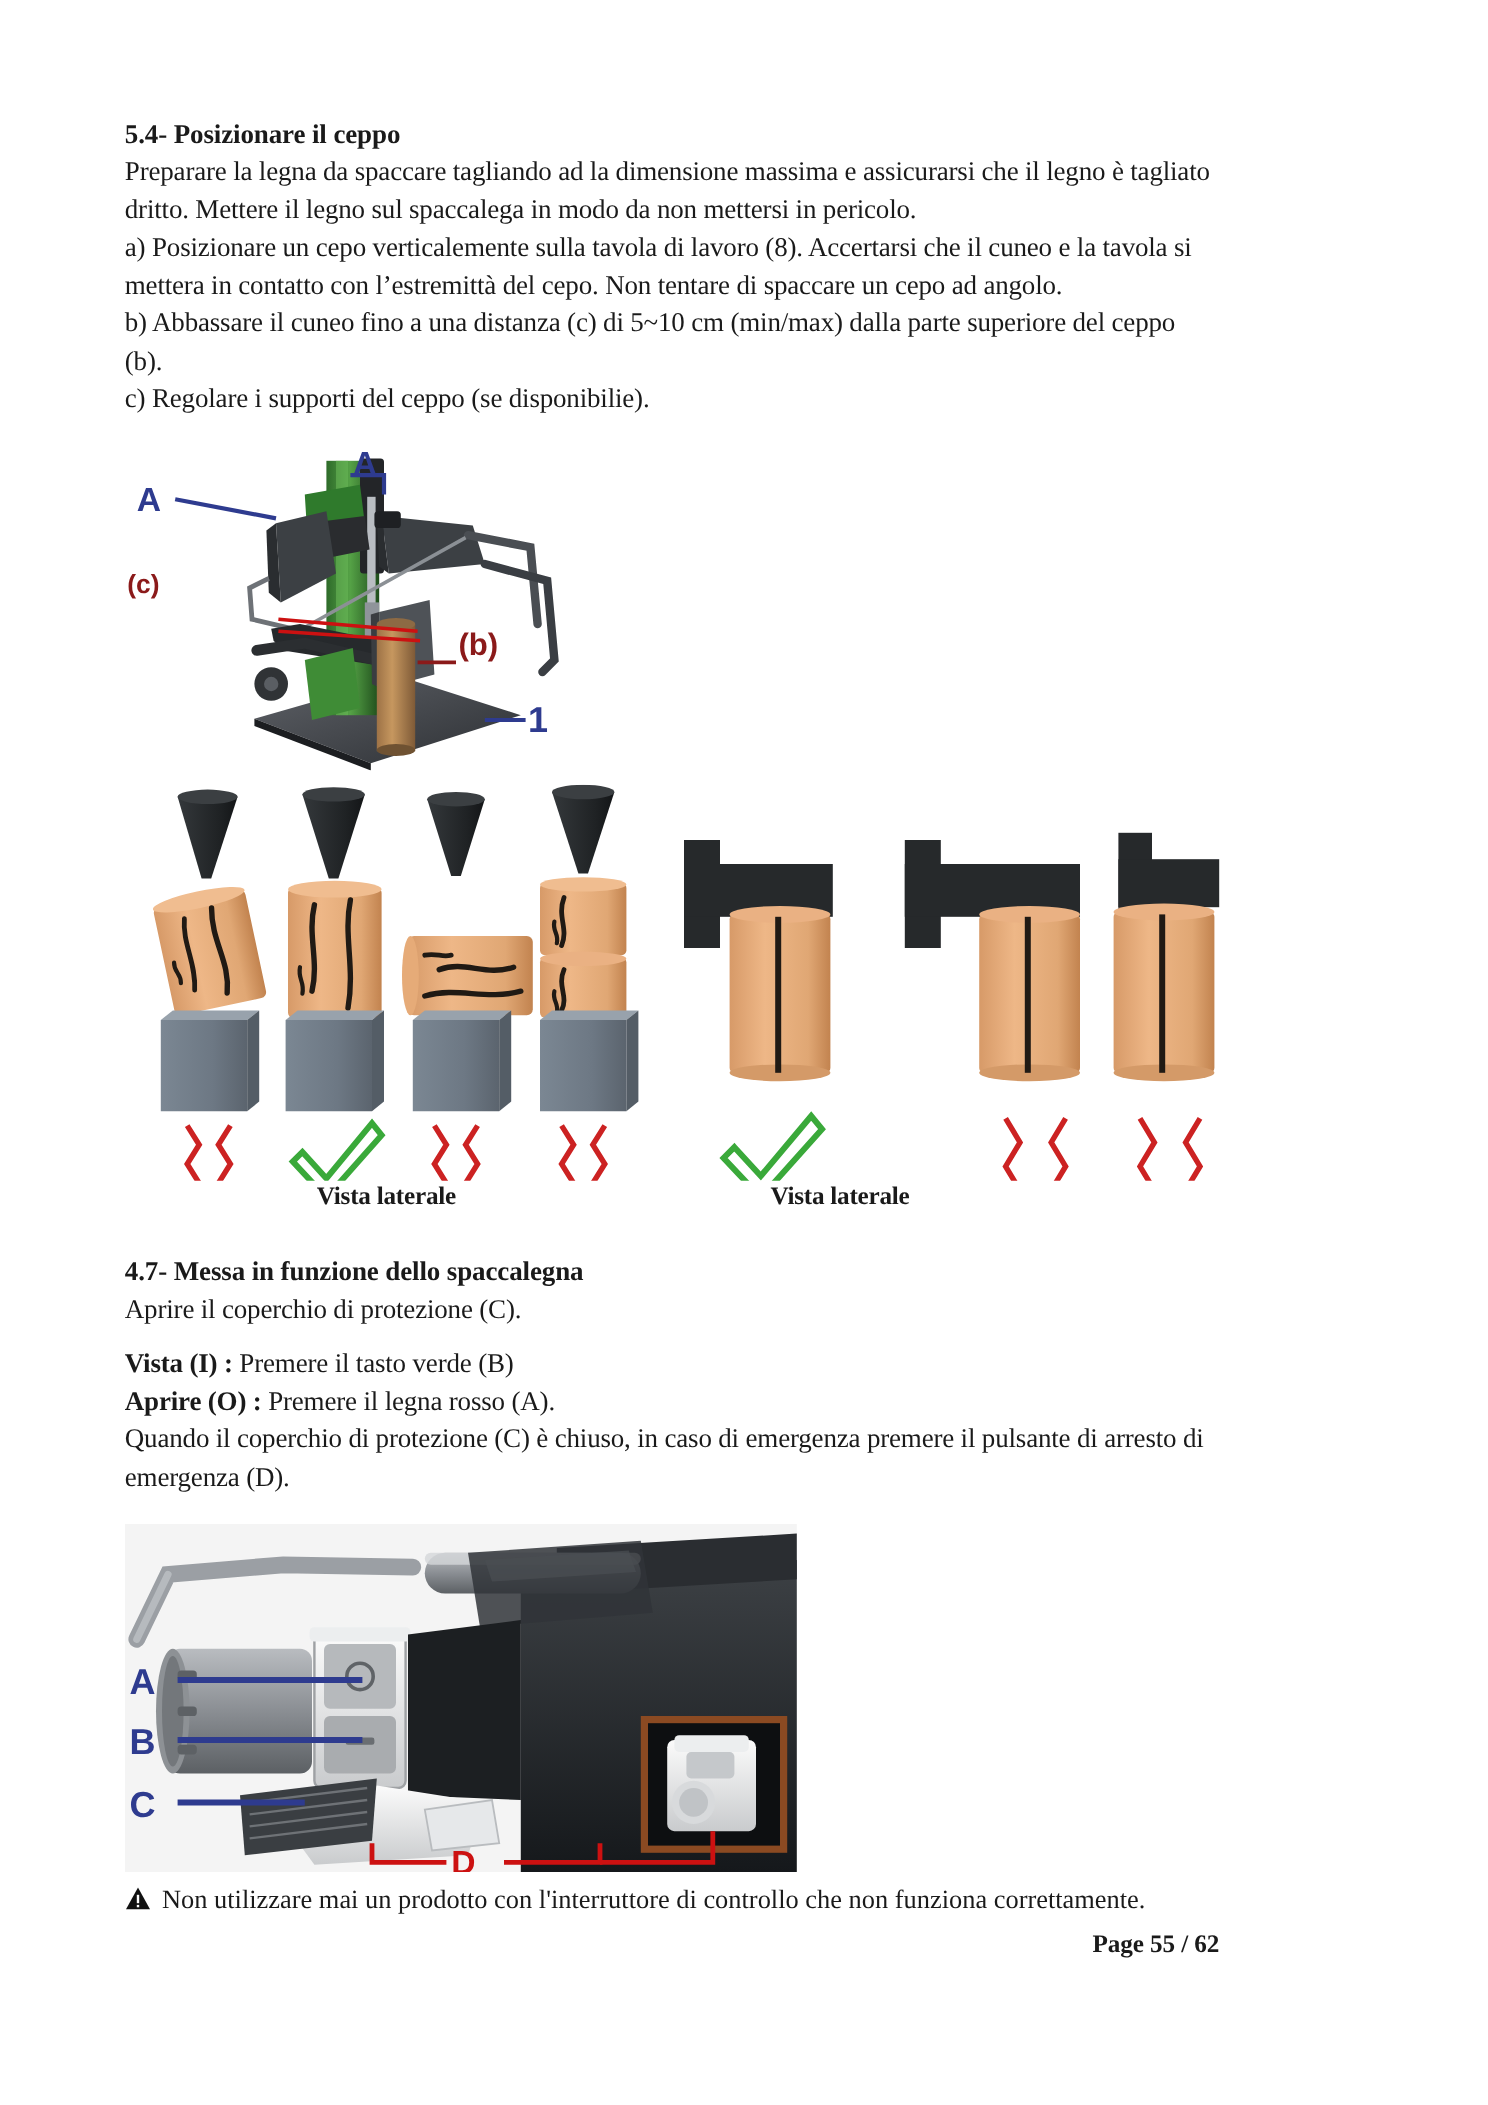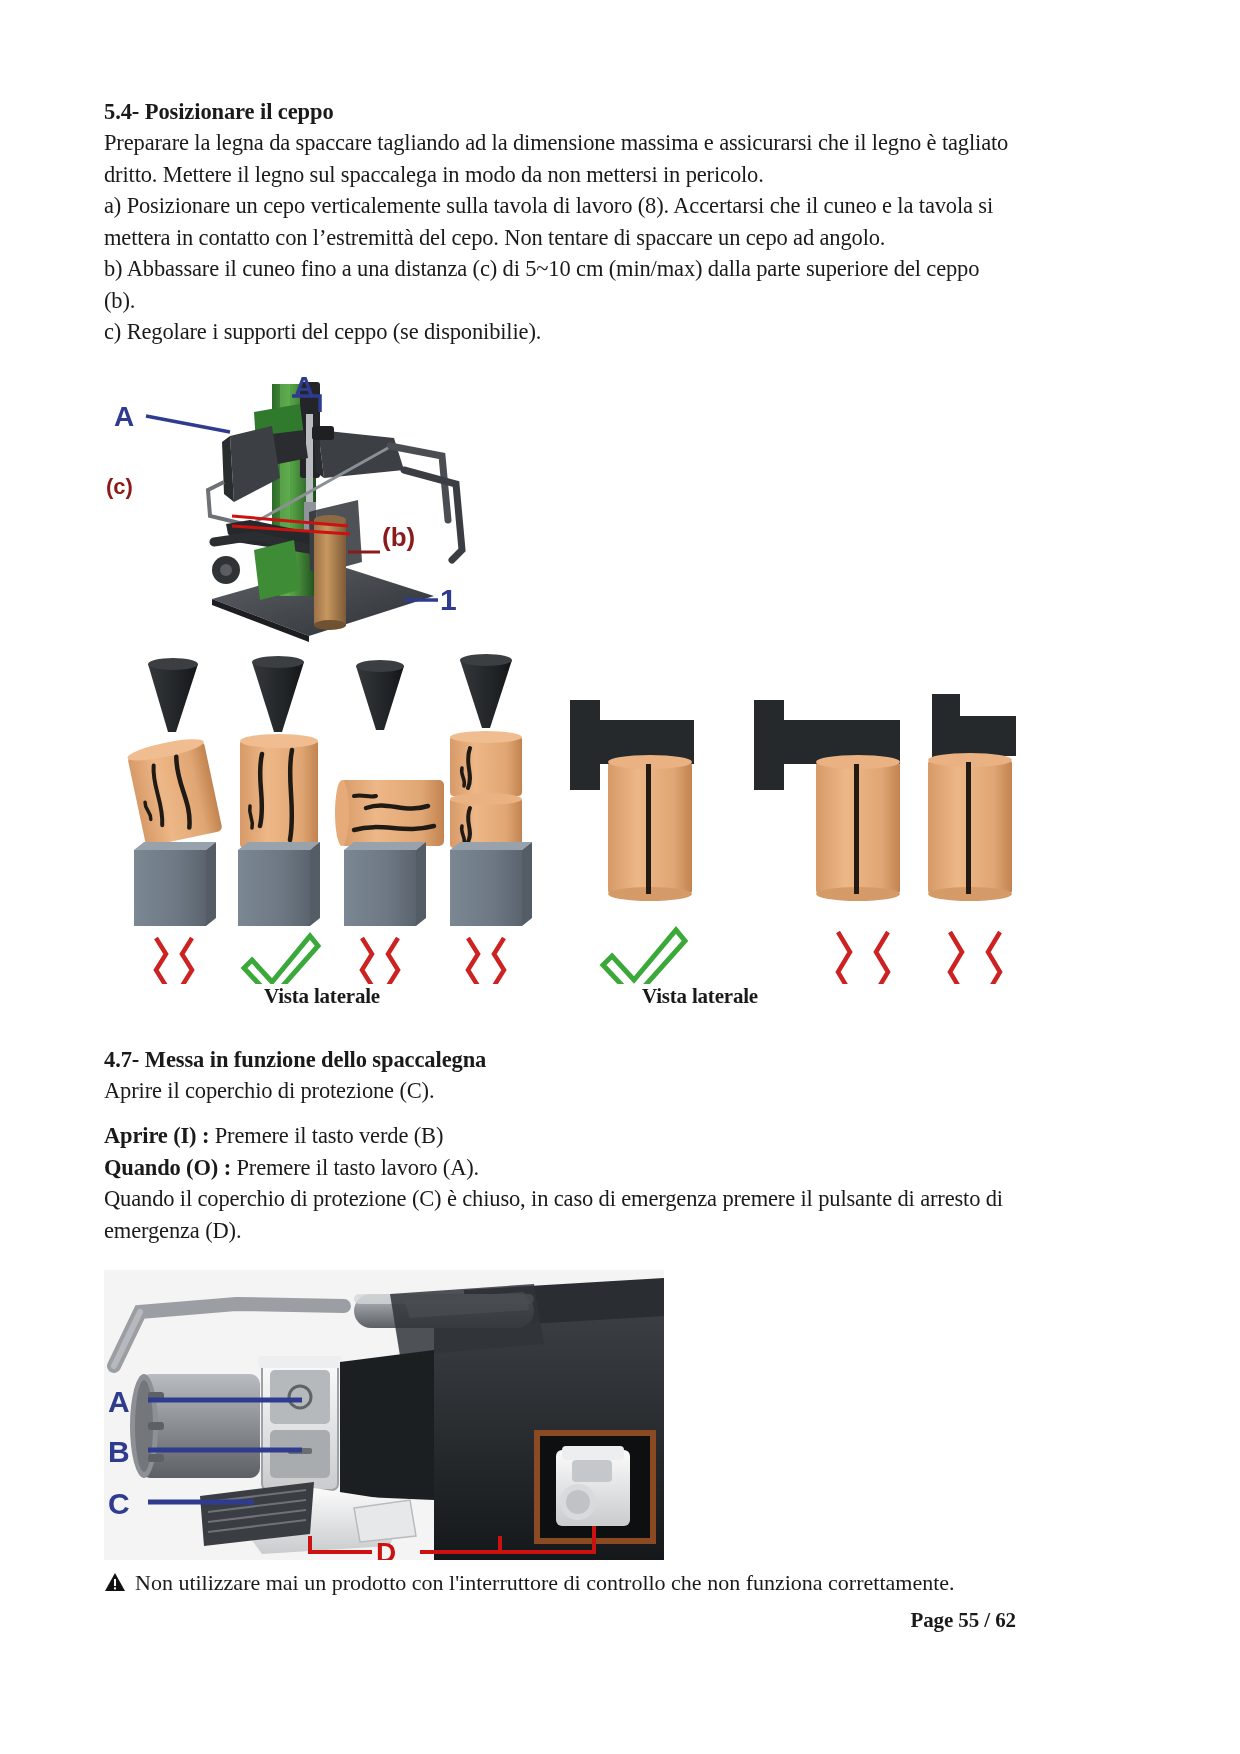--- a/index.html
+++ b/index.html
@@ -334,24 +334,24 @@
       <div class="caption cap-side">Vista laterale</div>
     </div>
 
     <div class="spacer-md"></div>
     <div class="heading">4.7- Messa in funzione dello spaccalegna</div>
     <div class="para tight">Aprire il coperchio di protezione (C).</div>
 
     <div class="spacer-sm"></div>
 
     <div class="para tight">
-      <span class="inline-bold">Aprire (I) :</span><span> Premere il tasto verde (B)</span>
+      <span class="inline-bold">Vista (I) :</span><span> Premere il tasto verde (B)</span>
     </div>
     <div class="para tight">
-      <span class="inline-bold">Quando (O) :</span><span> Premere il tasto lavoro (A).</span>
+      <span class="inline-bold">Aprire (O) :</span><span> Premere il legna rosso (A).</span>
     </div>
     <div class="para tight">Quando il coperchio di protezione (C) è chiuso, in caso di emergenza premere il pulsante di arresto di emergenza (D).</div>
 
     <div class="fig-switch">
       <svg width="890" height="290" viewBox="0 0 890 290">
         <defs>
           <linearGradient id="metalG" x1="0" y1="0" x2="0" y2="1">
             <stop offset="0%" stop-color="#b9bcc0"></stop>
             <stop offset="50%" stop-color="#8a8e93"></stop>
             <stop offset="100%" stop-color="#5c6064"></stop>

